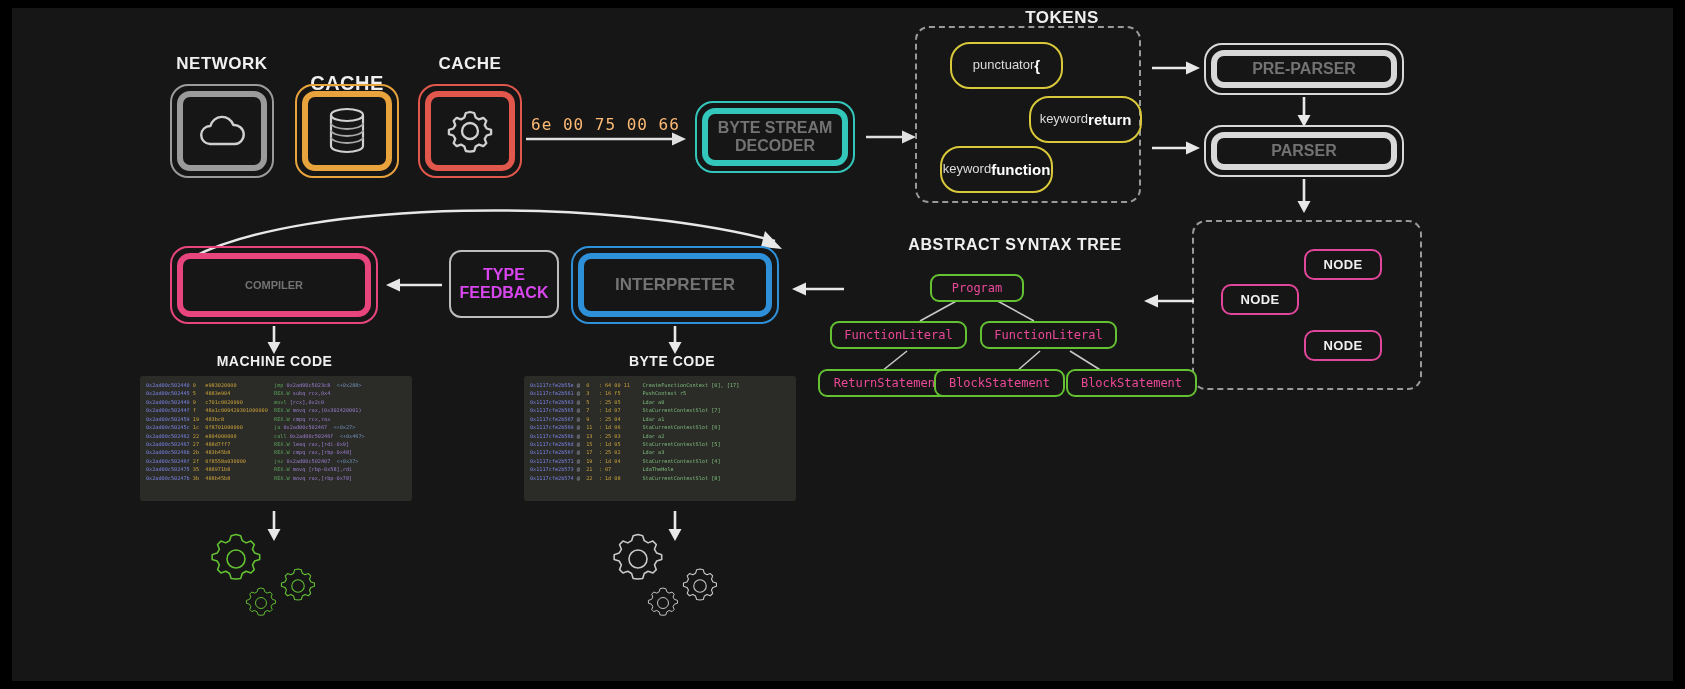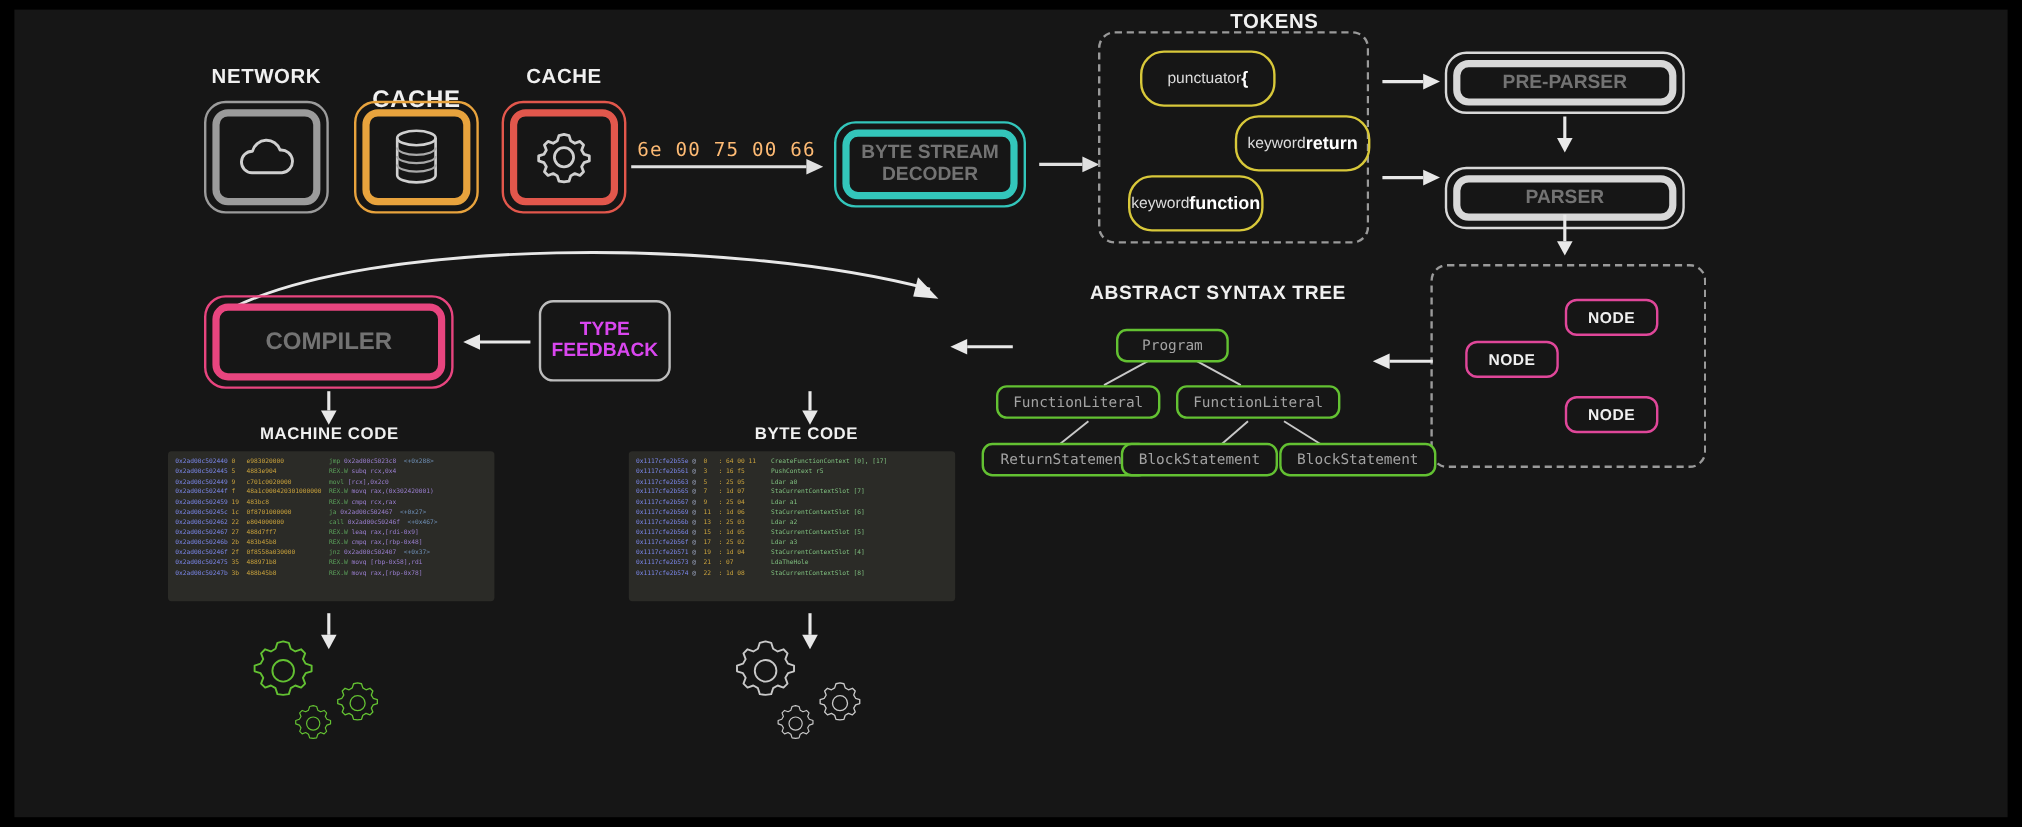--- a/index.html
+++ b/index.html
@@ -94,21 +94,21 @@
     display: flex; align-items: center; justify-content: center;
     color: #f0f0f0; font-weight: bold; font-size: 13px;
     letter-spacing: 0.4px;
   }
 
   
   .astnode {
     border: 2px solid #63c132;
     border-radius: 9px;
     display: flex; align-items: center; justify-content: center;
-    color: #a3a3a3;
+    color: #ec4899;
     font-family: "DejaVu Sans Mono", monospace;
     font-size: 12px;
     background: #161616;
     white-space: nowrap;
   }
 
   
   .codepanel {
     background: #2b2b27;
     border-radius: 3px;
@@ -224,21 +224,21 @@
     <polygon points="34,0.5 48,7 34,13.5" fill="#e8e8e8"></polygon>
   </svg>
 
   <div class="abs dbox white" style="left:1192px; top:35px; width:200px; height:52px;">
     <div class="inner" style="font-size:16px;">PRE-PARSER</div>
   </div>
   <svg class="abs" style="left:1285px; top:89px;" width="14" height="32">
     <line x1="7" y1="0" x2="7" y2="18" stroke="#e8e8e8" stroke-width="2.6"></line>
     <polygon points="0.5,18 13.5,18 7,30" fill="#e8e8e8"></polygon>
   </svg>
-  <div class="abs dbox white" style="left:1192px; top:131px; width:200px; height:52px;">
+  <div class="abs dbox white" style="left:1192px; top:117px; width:200px; height:52px;">
     <div class="inner" style="font-size:16px;">PARSER</div>
   </div>
   <svg class="abs" style="left:1285px; top:171px;" width="14" height="36">
     <line x1="7" y1="0" x2="7" y2="22" stroke="#e8e8e8" stroke-width="2.6"></line>
     <polygon points="0.5,22 13.5,22 7,34" fill="#e8e8e8"></polygon>
   </svg>
 
   <div class="abs dashed" style="left:1180px; top:212px; width:230px; height:170px;"></div>
   <div class="abs npill" style="left:1292px; top:241px; width:78px; height:31px;">
     <span>NODE</span>
@@ -288,35 +288,38 @@
     <line x1="54" y1="7" x2="16" y2="7" stroke="#e8e8e8" stroke-width="2.6"></line>
     <polygon points="16,0.5 2,7 16,13.5" fill="#e8e8e8"></polygon>
   </svg>
 
   <svg class="abs" style="left:175px; top:193px;" width="610" height="66">
     <path d="M6 56 C 120 -2, 420 -4, 588 40" fill="none" stroke="#e8e8e8" stroke-width="2.4"></path>
     <polygon points="578,30 595,48 574,46" fill="#e8e8e8"></polygon>
   </svg>
 
   <div class="abs dbox pink" style="left:158px; top:238px; width:208px; height:78px;">
-    <div class="inner" style="font-size:20px;">COMPILER</div>
+    <div class="inner" style="font-size:11px;">COMPILER</div>
   </div>
 
   <svg class="abs" style="left:372px; top:270px;" width="58" height="14">
     <line x1="58" y1="7" x2="16" y2="7" stroke="#e8e8e8" stroke-width="2.6"></line>
     <polygon points="16,0.5 2,7 16,13.5" fill="#e8e8e8"></polygon>
   </svg>
 
   <div class="abs sbox" style="left:437px; top:242px; width:110px; height:68px; font-size:16px;">
     <div>
       <div>TYPE</div>
       <div>FEEDBACK</div>
     </div>
   </div>
 
+  <div class="abs dbox blue" style="left:559px; top:238px; width:208px; height:78px;">
+    <div class="inner" style="font-size:17px;">INTERPRETER</div>
+  </div>
 
   <svg class="abs" style="left:255px; top:318px;" width="14" height="30">
     <line x1="7" y1="0" x2="7" y2="16" stroke="#e8e8e8" stroke-width="2.6"></line>
     <polygon points="0.5,16 13.5,16 7,28" fill="#e8e8e8"></polygon>
   </svg>
   <svg class="abs" style="left:656px; top:318px;" width="14" height="30">
     <line x1="7" y1="0" x2="7" y2="16" stroke="#e8e8e8" stroke-width="2.6"></line>
     <polygon points="0.5,16 13.5,16 7,28" fill="#e8e8e8"></polygon>
   </svg>
 

